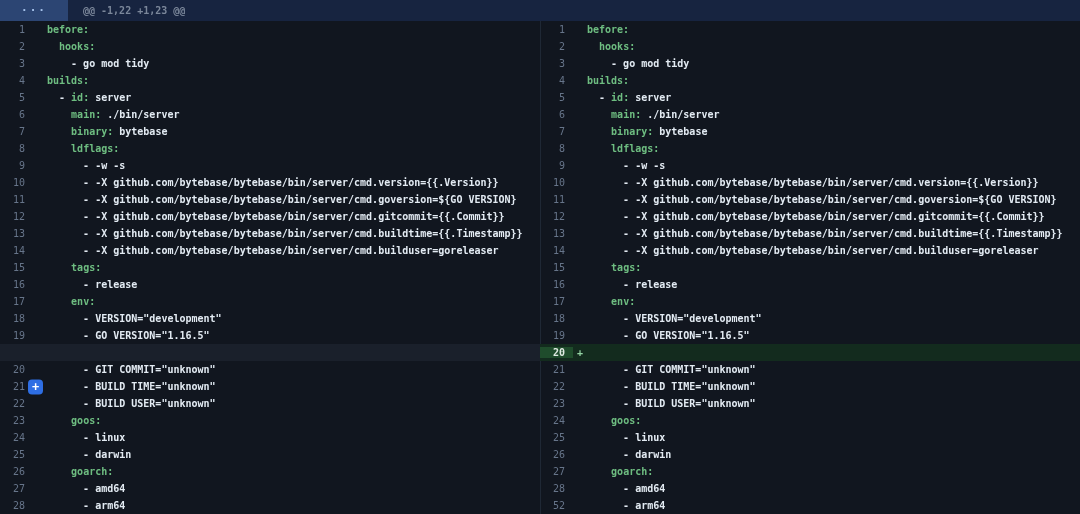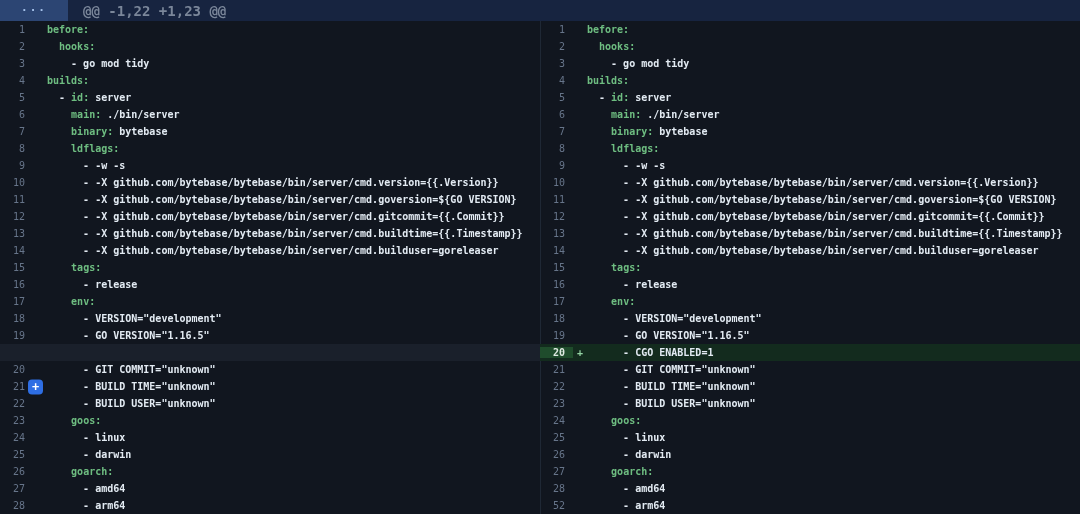--- a/index.html
+++ b/index.html
@@ -21,21 +21,21 @@
     background:#2c4573;
     border:none; cursor:pointer;
     color:#a6c3ec;
     font-family:"DejaVu Sans Mono", monospace;
     font-size:11px; font-weight:bold; letter-spacing:2px;
     display:flex; align-items:center; justify-content:center;
     line-height:0; padding-bottom:6px;
   }
   .hunk-text {
     color:#7b879a;
-    font-size:14px; font-weight:bold;
+    font-size:10px; font-weight:bold;
     display:flex; align-items:center;
     margin-left:15px;
     white-space:pre;
   }
 
   
   .panes { display:flex; width:1080px; }
   .pane { width:540px; }
   .pane-right { box-shadow: inset 1px 0 0 #1f2835; }
 
@@ -330,21 +330,20 @@
           <span class="code"><span class="seg-plain">      - VERSION="development"</span></span>
         </div>
         <div class="row context">
           <span class="ln">19</span>
           <span class="marker"></span>
           <span class="code"><span class="seg-plain">      - GO_VERSION="1.16.5"</span></span>
         </div>
         <div class="row add">
           <span class="ln">20</span>
           <span class="marker">+</span>
-          <span class="code"><span class="seg-plain">      - CGO_ENABLED=1</span></span>
         </div>
         <div class="row context">
           <span class="ln">21</span>
           <span class="marker"></span>
           <span class="code"><span class="seg-plain">      - GIT_COMMIT="unknown"</span></span>
         </div>
         <div class="row context">
           <span class="ln">22</span>
           <span class="marker"></span>
           <span class="code"><span class="seg-plain">      - BUILD_TIME="unknown"</span></span>

